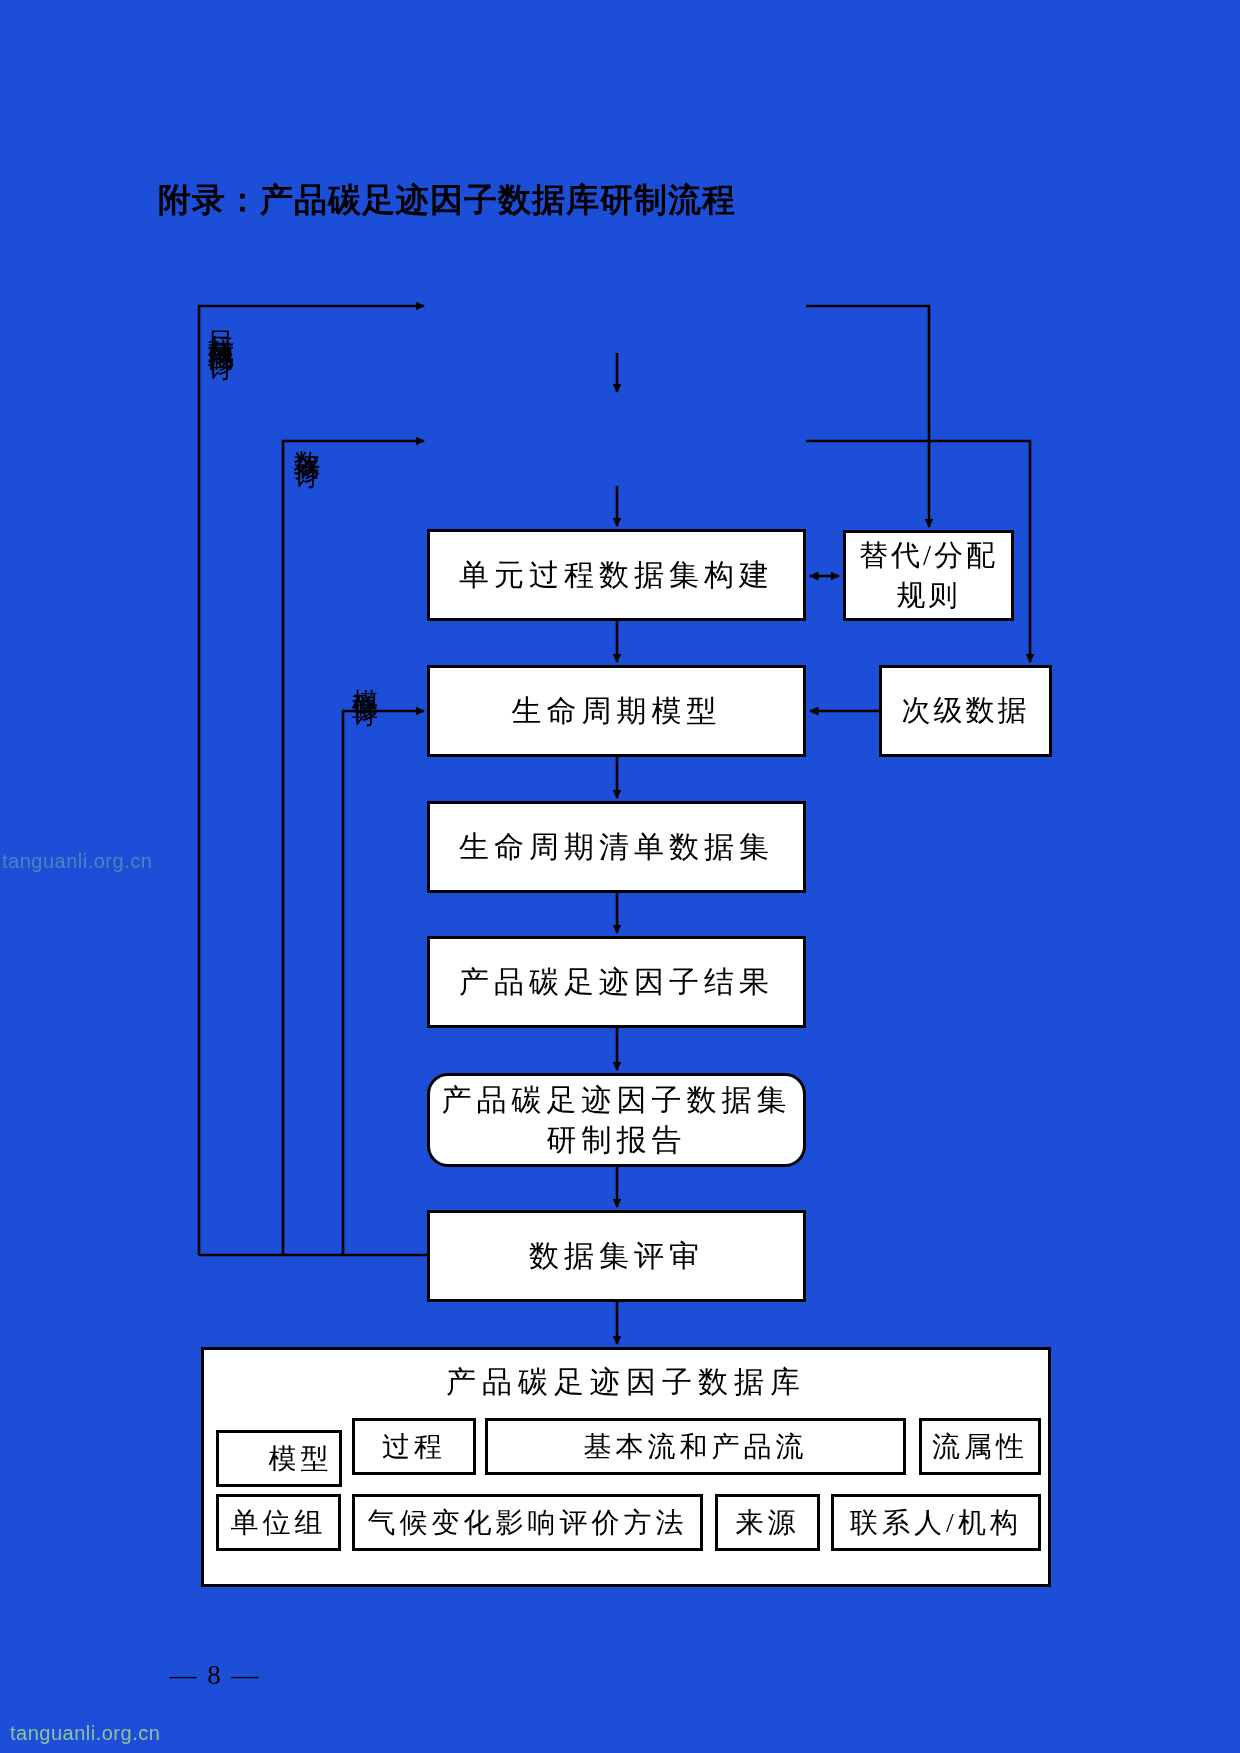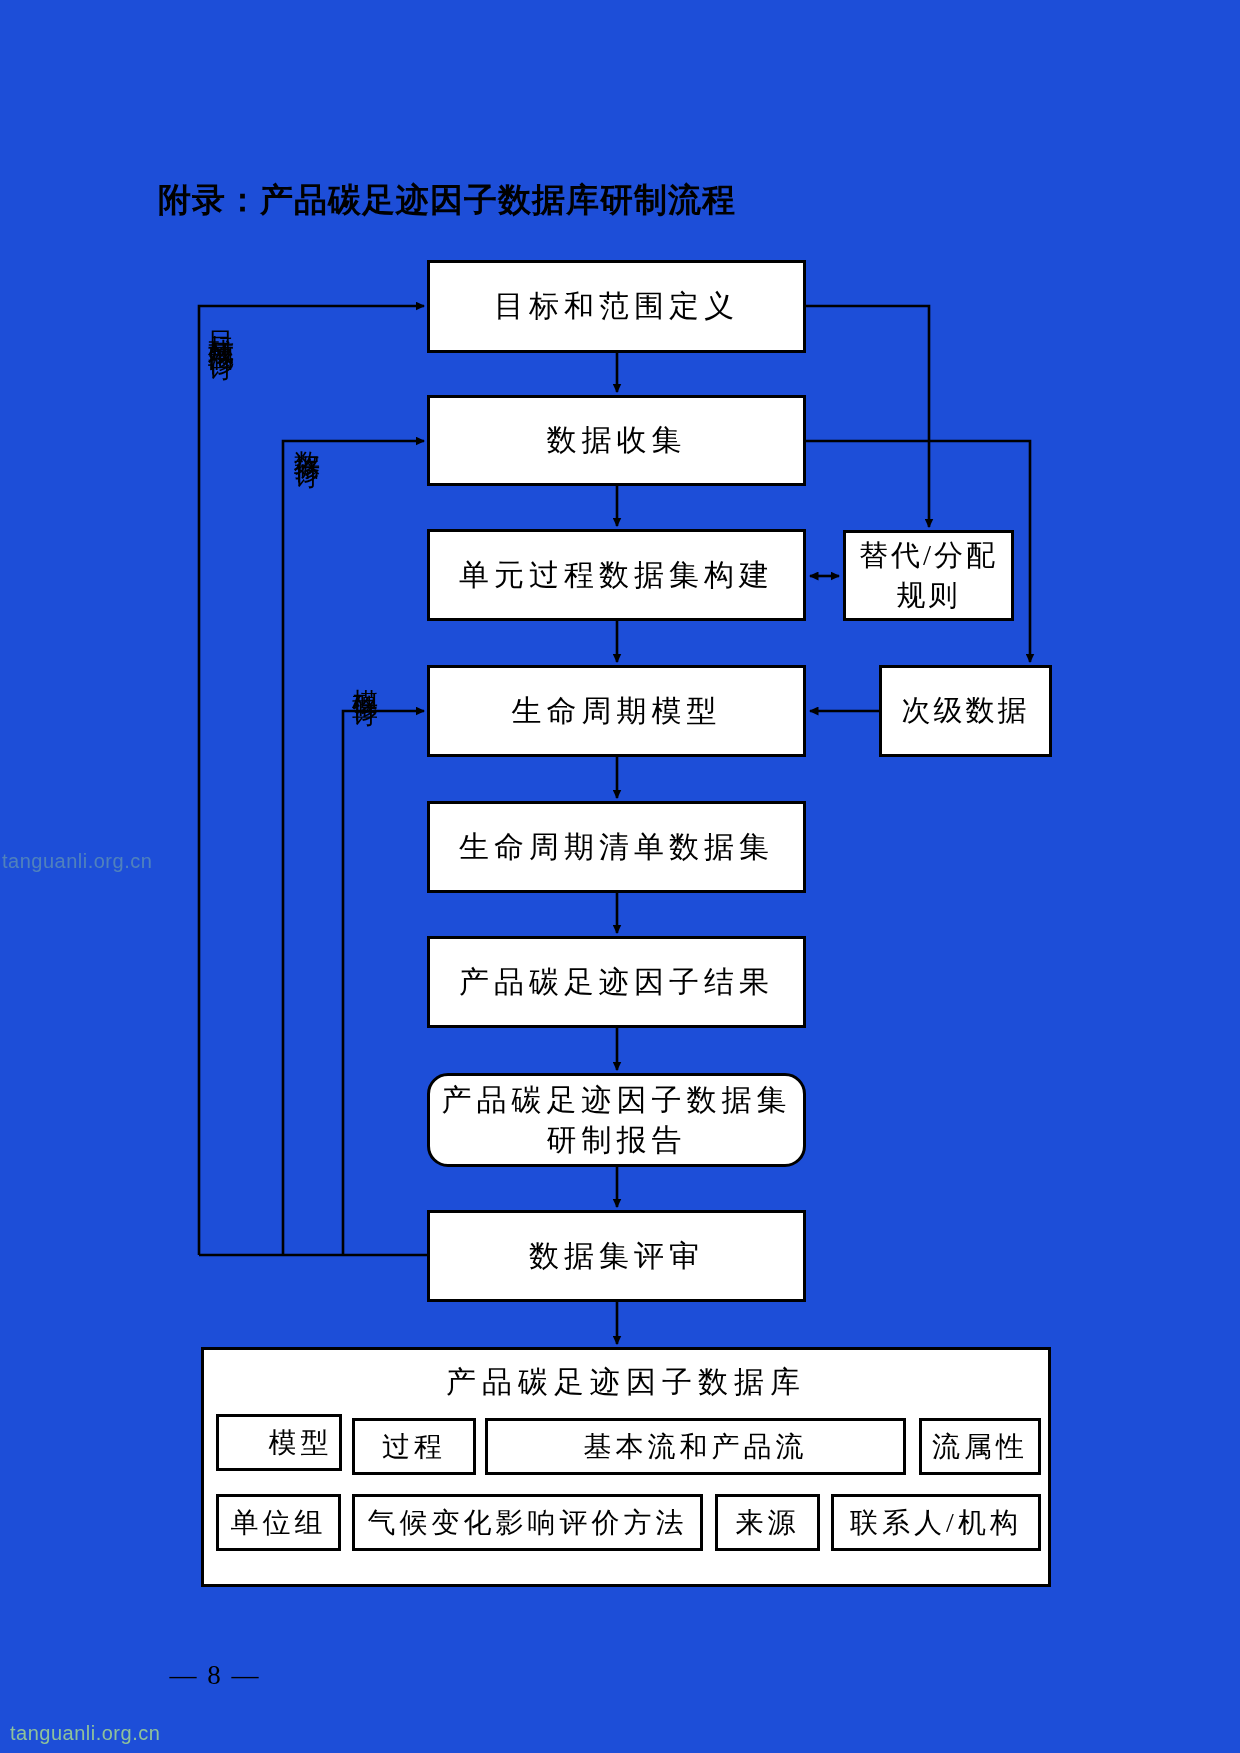--- a/index.html
+++ b/index.html
@@ -75,42 +75,40 @@
       <path d="M283,1255 L283,441 L424,441" marker-end="url(#arr)"></path>
       <path d="M343,1255 L343,711 L424,711" marker-end="url(#arr)"></path>
 
       <path d="M806,306 L929,306 L929,527" marker-end="url(#arr)"></path>
       <path d="M806,441 L1030,441 L1030,662" marker-end="url(#arr)"></path>
       <path d="M810,576 L839,576" marker-start="url(#arr)" marker-end="url(#arr)"></path>
       <path d="M879,711 L810,711" marker-end="url(#arr)"></path>
     </g>
   </svg>
 
-  <div class="box" style="left:427px;top:260px;width:379px;height:93px;">目标和范围定义</div>
-  <div class="box" style="left:427px;top:395px;width:379px;height:91px;">数据收集</div>
   <div class="box" style="left:427px;top:529px;width:379px;height:92px;">单元过程数据集构建</div>
   <div class="box" style="left:427px;top:665px;width:379px;height:92px;">生命周期模型</div>
   <div class="box" style="left:427px;top:801px;width:379px;height:92px;">生命周期清单数据集</div>
   <div class="box" style="left:427px;top:936px;width:379px;height:92px;">产品碳足迹因子结果</div>
   <div class="box" style="left:427px;top:1073px;width:379px;height:94px;border-radius:21px;">产品碳足迹因子数据集
 研制报告</div>
   <div class="box" style="left:427px;top:1210px;width:379px;height:92px;">数据集评审</div>
 
   <div class="box side-box" style="left:843px;top:530px;width:171px;height:91px;">替代/分配
 规则</div>
   <div class="box side-box" style="left:879px;top:665px;width:173px;height:92px;">次级数据</div>
 
   <div class="vlabel" style="left:206px;top:310px;">目标或范围修订</div>
   <div class="vlabel" style="left:292px;top:430px;">数据修订</div>
   <div class="vlabel" style="left:350px;top:668px;">模型修订</div>
 
   <div class="db-outer" style="left:201px;top:1347px;width:850px;height:240px;">
     <div class="db-title">产品碳足迹因子数据库</div>
 
-    <div class="cell" style="left:12px;top:64px;width:126px;height:57px;padding-left:43px;">模型</div>
+    <div class="cell" style="left:12px;top:80px;width:126px;height:57px;padding-left:43px;">模型</div>
     <div class="cell" style="left:148px;top:68px;width:124px;height:57px;">过程</div>
     <div class="cell" style="left:281px;top:68px;width:421px;height:57px;">基本流和产品流</div>
     <div class="cell" style="left:715px;top:68px;width:122px;height:57px;">流属性</div>
 
     <div class="cell" style="left:12px;top:144px;width:125px;height:57px;">单位组</div>
     <div class="cell" style="left:148px;top:144px;width:351px;height:57px;">气候变化影响评价方法</div>
     <div class="cell" style="left:511px;top:144px;width:105px;height:57px;">来源</div>
     <div class="cell" style="left:627px;top:144px;width:210px;height:57px;">联系人/机构</div>
   </div>
 

